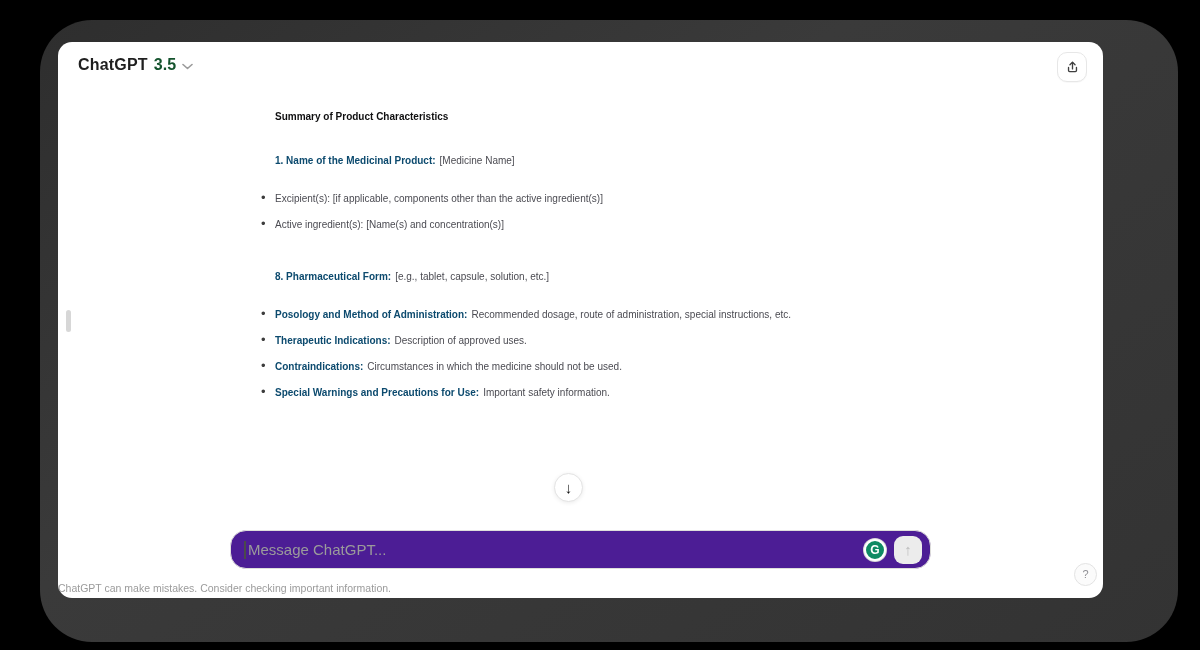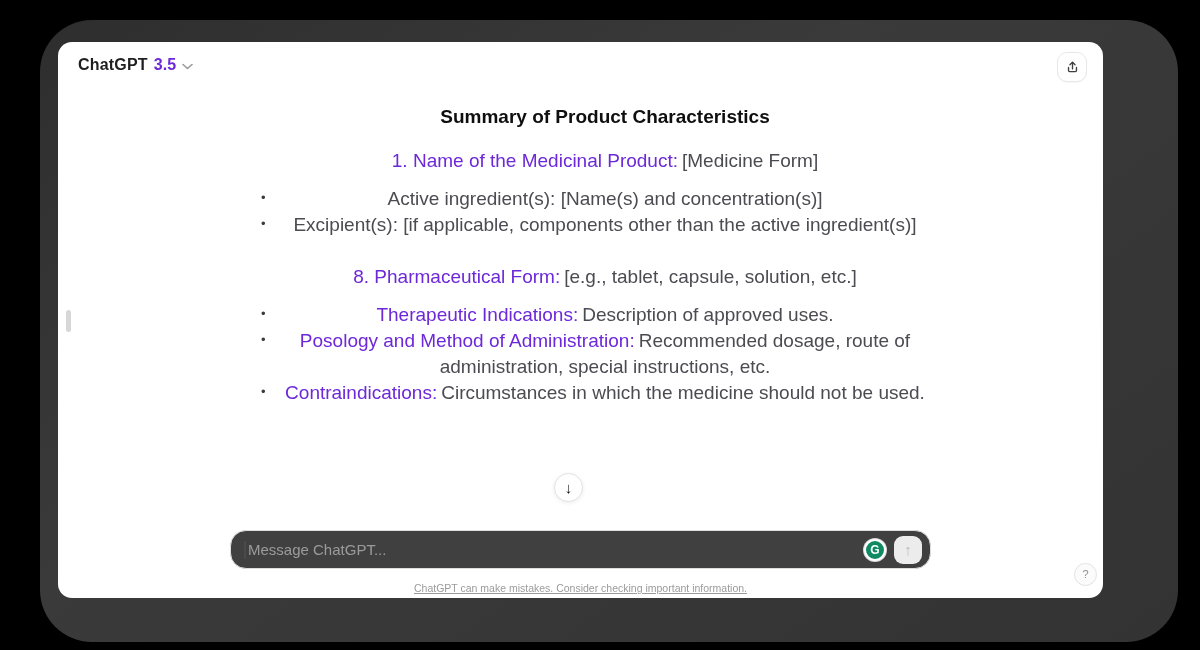--- a/index.html
+++ b/index.html
@@ -14,71 +14,71 @@
   }
   .window {
     position:absolute; left:58px; top:42px; width:1045px; height:556px;
     background:#fff; border-radius:14px;
   }
 
   
   .app-header { position:absolute; top:14px; left:20px; display:flex;
                 align-items:center; gap:6px; cursor:pointer; }
   .app-name { font-size:16px; font-weight:700; color:#1f1f1f; letter-spacing:.2px; }
-  .app-version { font-size:16px; font-weight:600; color:#6d28d9; }
+  .app-version { font-size:16px; font-weight:600; color:#14532d; }
   .chev { display:inline-flex; margin-top:3px; }
 
   .share-btn { position:absolute; top:10px; right:16px; width:30px; height:30px;
                border:1px solid #e7e7e7; border-radius:10px; background:#fff;
                display:flex; align-items:center; justify-content:center; cursor:pointer;
                box-shadow:0 1px 1px rgba(0,0,0,.03); }
 
   
   .scroll-thumb { position:absolute; left:8px; top:268px; width:5px; height:22px;
                   background:#d7d7d7; border-radius:3px; }
 
   
   .chat-column { position:absolute; left:172px; top:52px; width:705px;
-                 font-size:19px; line-height:26px; color:#4b4b52;text-align:center; }
+                 font-size:10px; line-height:26px; color:#4b4b52; }
   .message { padding-left:45px; width:705px; }
   .block { margin-top:18px; }
   .block.first { margin-top:10px; }
   .block.tight { margin-top:26px; }
   .h { font-weight:700; color:#0f0f10; }
-  .b-lead { font-weight:400; color:#6d28d9; margin-right:4px; }
+  .b-lead { font-weight:700; color:#0c4a6e; margin-right:4px; }
   ul.bullets { list-style:none; margin-top:12px; }
   ul.bullets li { position:relative; }
   ul.bullets li::before { content:"•"; position:absolute; left:-14px; top:-1px;
                           color:#3c3c3c; font-size:13px; }
 
   
   .scroll-down-btn { position:absolute; left:496px; top:431px; width:29px; height:29px;
                      border-radius:50%; background:#fff; border:1px solid #e3e3e3;
                      box-shadow:0 1px 4px rgba(0,0,0,.08); display:flex; align-items:center;
                      justify-content:center; cursor:pointer; z-index:5; }
   .scroll-down-btn span { font-size:15px; font-weight:600; color:#141414; line-height:1; }
 
   
   .composer { position:absolute; left:172px; top:488px; width:701px; height:39px;
-              border:1px solid #dededb; border-radius:16px; background:#404040;
+              border:1px solid #dededb; border-radius:16px; background:#4c1d95;
               display:flex; align-items:center; padding:0 8px 0 13px;justify-content:space-between; }
   .caret { width:2px; height:18px; background:#4a4a4a; margin-right:2px; }
   .placeholder { flex:1; font-size:15px; color:#9b9b9b; white-space:nowrap; overflow:hidden; }
   .composer-right { display:flex; align-items:center; gap:8px; }
   .grammarly { width:22px; height:22px; border-radius:50%; background:#0f8a63;
                border:2px solid #fff; box-shadow:0 0 0 1px #d9d9d9;
                display:flex; align-items:center; justify-content:center; cursor:pointer; }
   .grammarly span { color:#fff; font-size:12px; font-weight:700; line-height:1; }
   .send-btn { width:28px; height:28px; border-radius:9px; background:#ececec;
               display:flex; align-items:center; justify-content:center; cursor:pointer; }
   .send-btn span { color:#bdbdbd; font-size:15px; font-weight:700; line-height:1; }
 
   
-  .footer-note { position:absolute; left:0; right:0; top:540px; text-align:center;
-                 font-size:10.5px; color:#9b9b9b;text-decoration:underline; }
+  .footer-note { position:absolute; left:0; right:0; top:540px; 
+                 font-size:10.5px; color:#9b9b9b; }
 
   .help-btn { position:absolute; left:1016px; top:521px; width:23px; height:23px;
               border-radius:50%; background:#fbfbfb; border:1px solid #e3e3e3;
               display:flex; align-items:center; justify-content:center; cursor:pointer; }
   .help-btn span { font-size:11px; color:#8e8e93; line-height:1; }
 
   svg { display:block; }
 </style>
 </head>
 <body>
@@ -109,43 +109,46 @@
     </div>
 
     <div class="scroll-thumb"></div>
 
     <div class="chat-column">
       <div class="message">
 
         <p class="block first h">Summary of Product Characteristics</p>
 
         <p class="block">
-          <span class="b-lead">1. Name of the Medicinal Product:</span><span>[Medicine Form]</span>
+          <span class="b-lead">1. Name of the Medicinal Product:</span><span>[Medicine Name]</span>
         </p>
 
 
         <ul class="bullets">
+          <li>Excipient(s): [if applicable, components other than the active ingredient(s)]</li>
           <li>Active ingredient(s): [Name(s) and concentration(s)]</li>
-          <li>Excipient(s): [if applicable, components other than the active ingredient(s)]</li>
         </ul>
 
         <p class="block tight">
           <span class="b-lead">8. Pharmaceutical Form:</span><span>[e.g., tablet, capsule, solution, etc.]</span>
         </p>
 
 
         <ul class="bullets">
           <li>
+            <span class="b-lead">Posology and Method of Administration:</span><span>Recommended dosage, route of administration, special instructions, etc.</span>
+          </li>
+          <li>
             <span class="b-lead">Therapeutic Indications:</span><span>Description of approved uses.</span>
           </li>
           <li>
-            <span class="b-lead">Posology and Method of Administration:</span><span>Recommended dosage, route of administration, special instructions, etc.</span>
+            <span class="b-lead">Contraindications:</span><span>Circumstances in which the medicine should not be used.</span>
           </li>
           <li>
-            <span class="b-lead">Contraindications:</span><span>Circumstances in which the medicine should not be used.</span>
+            <span class="b-lead">Special Warnings and Precautions for Use:</span><span>Important safety information.</span>
           </li>
         </ul>
 
       </div>
     </div>
 
     <div class="scroll-down-btn">
       <span>↓</span>
     </div>
 

